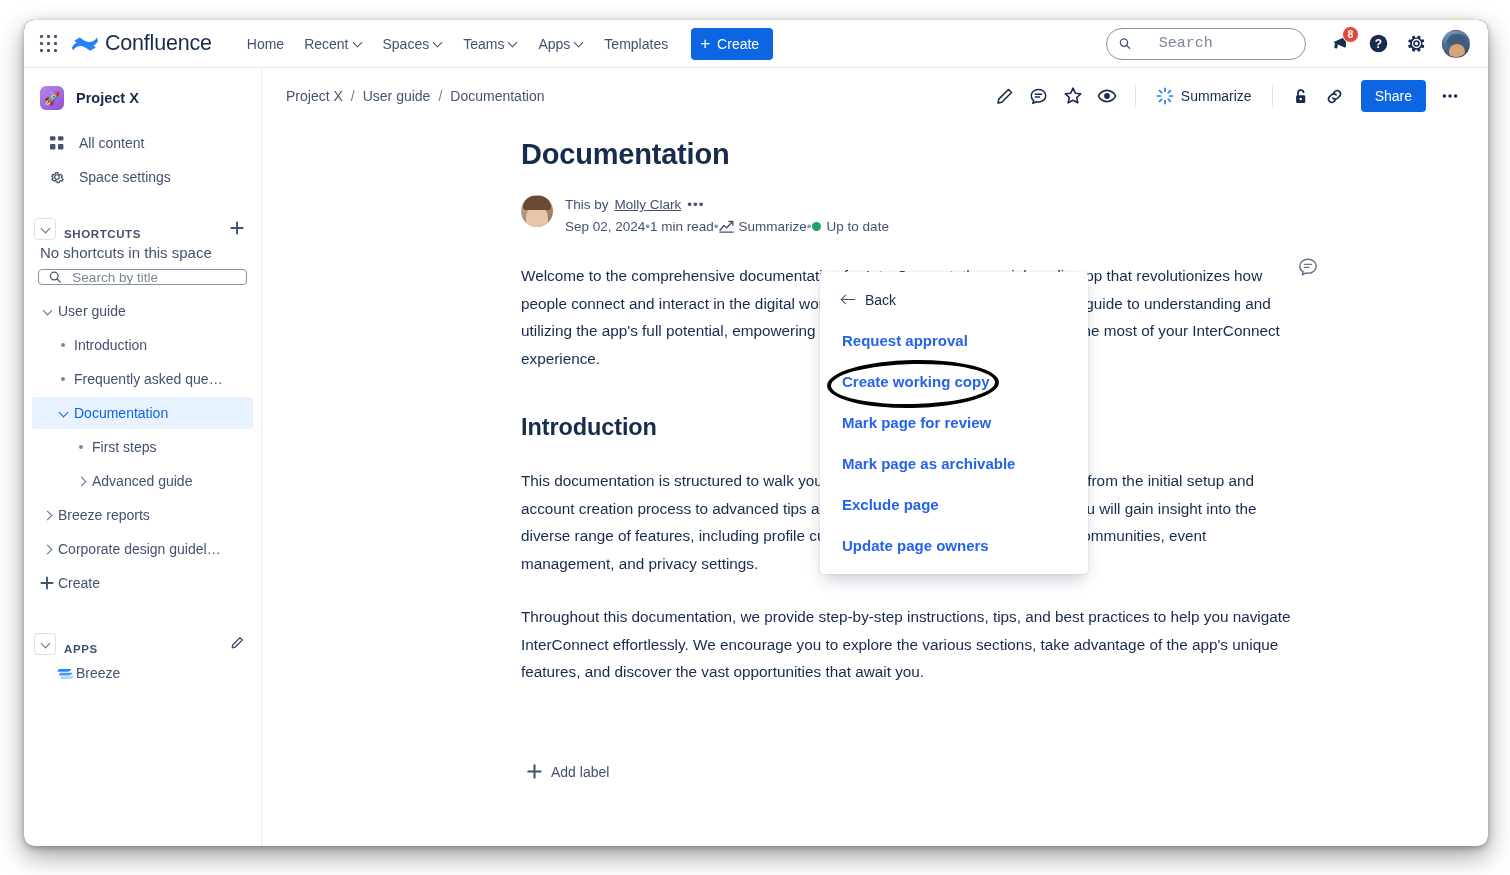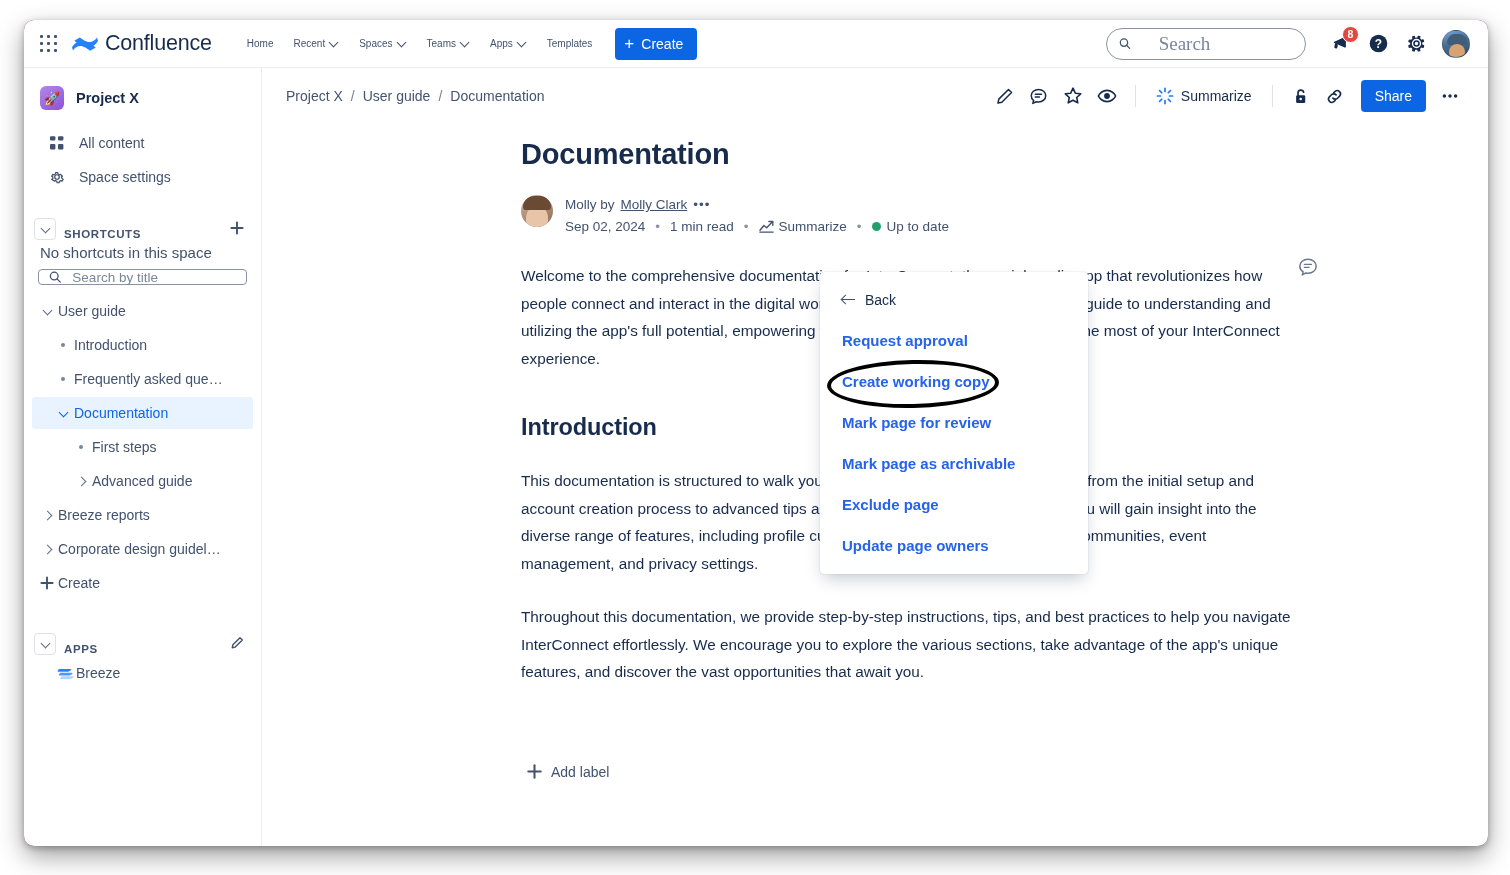--- a/index.html
+++ b/index.html
@@ -30,21 +30,21 @@
     padding: 0 18px 0 16px;
   }
   .grid-icon { width: 18px; height: 18px; position: relative; margin-right: 14px; cursor: pointer; }
   .grid-icon i {
     position: absolute; width: 3.4px; height: 3.4px; border-radius: 1px; background: #44546f;
   }
   .brand { display: flex; align-items: center; margin-right: 26px; cursor: pointer; }
   .brand-mark { width: 26px; height: 22px; margin-right: 7px; }
   .brand-text { font-size: 21.5px; font-weight: 400; color: #172b4d; letter-spacing: -0.2px; }
   .navitem {
-    font-size: 10px; color: #42526e; padding: 6px 9px; border-radius: 4px;
+    font-size: 14px; color: #42526e; padding: 6px 9px; border-radius: 4px;
     margin-right: 2px; cursor: pointer; display: flex; align-items: center; white-space: nowrap;
   }
   .caret { margin-left: 5px; width: 9px; height: 9px; display:inline-block; position: relative; top: -1px;}
   .caret:before {
     content:''; position:absolute; left:0; top:1px;
     width:6px; height:6px; border-right:1.6px solid #42526e; border-bottom:1.6px solid #42526e;
     transform: rotate(45deg);
   }
   #create-btn {
     background: #0c66e4; color: #fff; border: none; border-radius: 4px;
@@ -52,22 +52,22 @@
     display: flex; align-items: center; cursor: pointer; margin-left: 12px;
     font-family: "Liberation Sans", sans-serif;
   }
   #create-btn .plus { font-size: 17px; margin-right: 7px; line-height: 1; font-weight: 400; }
   .nav-right { margin-left: auto; display: flex; align-items: center; }
   #search-box {
     width: 200px; height: 32px; border: 1px solid #8993a4; border-radius: 16px;
     display: flex; align-items: center; padding: 0 12px; background: #fff; cursor: text;
   }
   #search-box input {
-    border: none; outline: none; font-size: 19px; color: #42526e; background: transparent;
-    width: 100%; margin-left: 26px; font-family: Liberation Serif, serif;
+    border: none; outline: none; font-size: 15px; color: #42526e; background: transparent;
+    width: 100%; margin-left: 26px; font-family: Liberation Mono, monospace;
   }
   #search-box input::placeholder { color: #7a869a; }
   .icon-btn {
     width: 32px; height: 32px; border-radius: 50%; display: flex; align-items: center;
     justify-content: center; cursor: pointer; position: relative; margin-left: 6px;
   }
   .badge {
     position: absolute; top: -2px; right: -3px; min-width: 17px; height: 17px;
     background: #e2483d; color: #fff; border-radius: 9px; font-size: 10.5px;
     font-weight: 700; display: flex; align-items: center; justify-content: center;
@@ -186,21 +186,21 @@
   .byline { display: flex; align-items: flex-start; margin-top: 24px; }
   .byline-av {
     width: 32px; height: 32px; border-radius: 50%; margin-right: 12px; flex: none;
     background: linear-gradient(150deg,#cbb3a0 0%,#8f6b52 100%); position: relative; overflow: hidden;
   }
   .byline-av:before { content:''; position:absolute; left:5px; top:11px; width:22px; height:24px; border-radius:50% 50% 40% 40%; background:#e8c4a8; }
   .byline-av:after { content:''; position:absolute; left:2px; top:1px; width:28px; height:14px; border-radius: 14px 14px 4px 4px; background:#6b4a33; }
   .byline-lines { font-size: 13.5px; color: #42526e; line-height: 19px; }
   .byline-l1 { display: flex; align-items: center; gap: 6px; }
   .owner-link { color: #42526e; text-decoration: underline; cursor: pointer; }
-  .byline-l2 { display: flex; align-items: center; gap: 10px; margin-top: 3px; }
+  .byline-l2 { display: flex; align-items: center; gap: 0; margin-top: 3px; }
   .mdot { color: #8993a4; }
   .an-link { color: #42526e; cursor: pointer; display: flex; align-items: center; gap: 5px;}
   .status-dot { width: 9px; height: 9px; border-radius: 50%; background: #22a06b; display:inline-block; }
   .status-wrap { display: flex; align-items: center; gap: 6px; }
   p.para {
     font-size: 15.3px; line-height: 27.5px; color: #172b4d; margin: 26px 0 0 0;
   }
   h2.sect {
     font-size: 23.5px; font-weight: 600; color: #172b4d; margin: 42px 0 0 0; letter-spacing: -0.1px;
   }
@@ -572,21 +572,21 @@
 
     <div class="page-body">
       <div class="pw">
 
         <h1 id="page-title">Documentation</h1>
 
         <div class="byline">
           <div class="byline-av"></div>
           <div class="byline-lines">
             <div class="byline-l1">
-              <span>Molly by</span>
+              <span>This by</span>
               <span class="owner-link">Molly Clark</span>
               <span style="color:#42526e;letter-spacing:1px">•••</span>
             </div>
             <div class="byline-l2">
               <span>Sep 02, 2024</span>
               <span class="mdot">•</span>
               <span>1 min read</span>
               <span class="mdot">•</span>
               <span class="an-link">
                 <svg width="15" height="13" viewBox="0 0 16 14">

